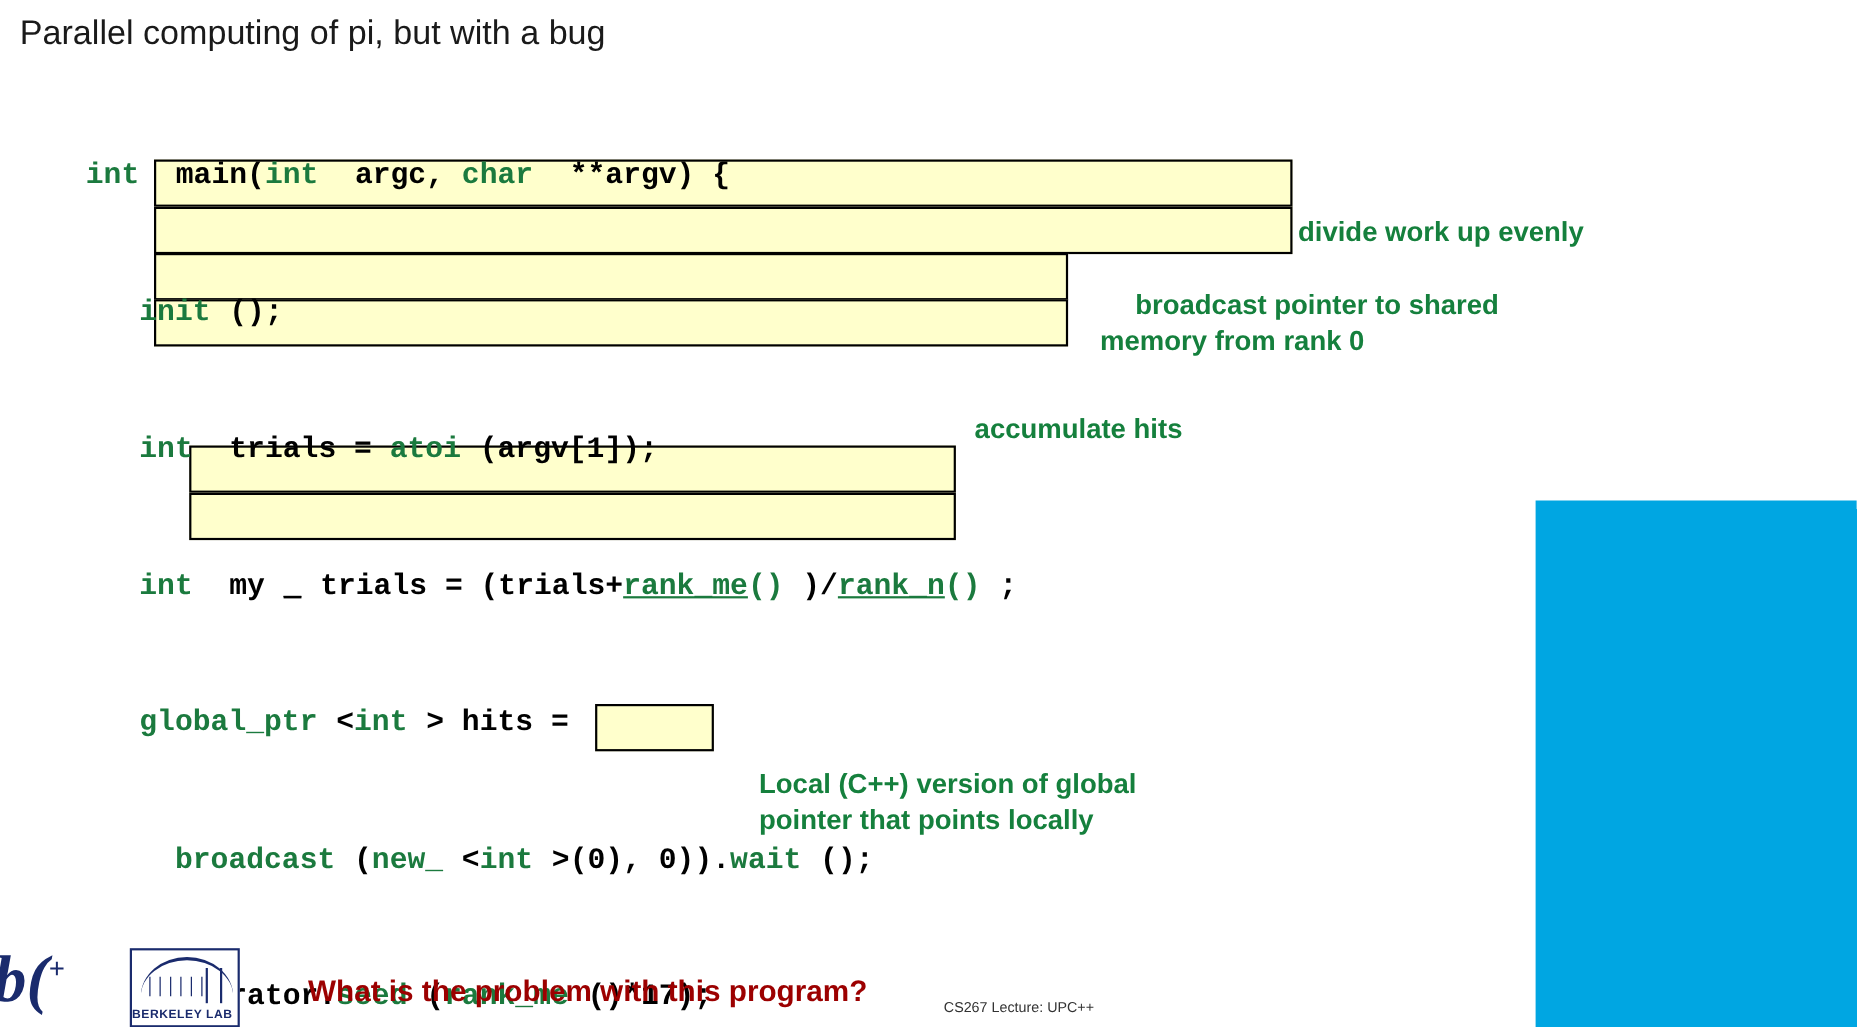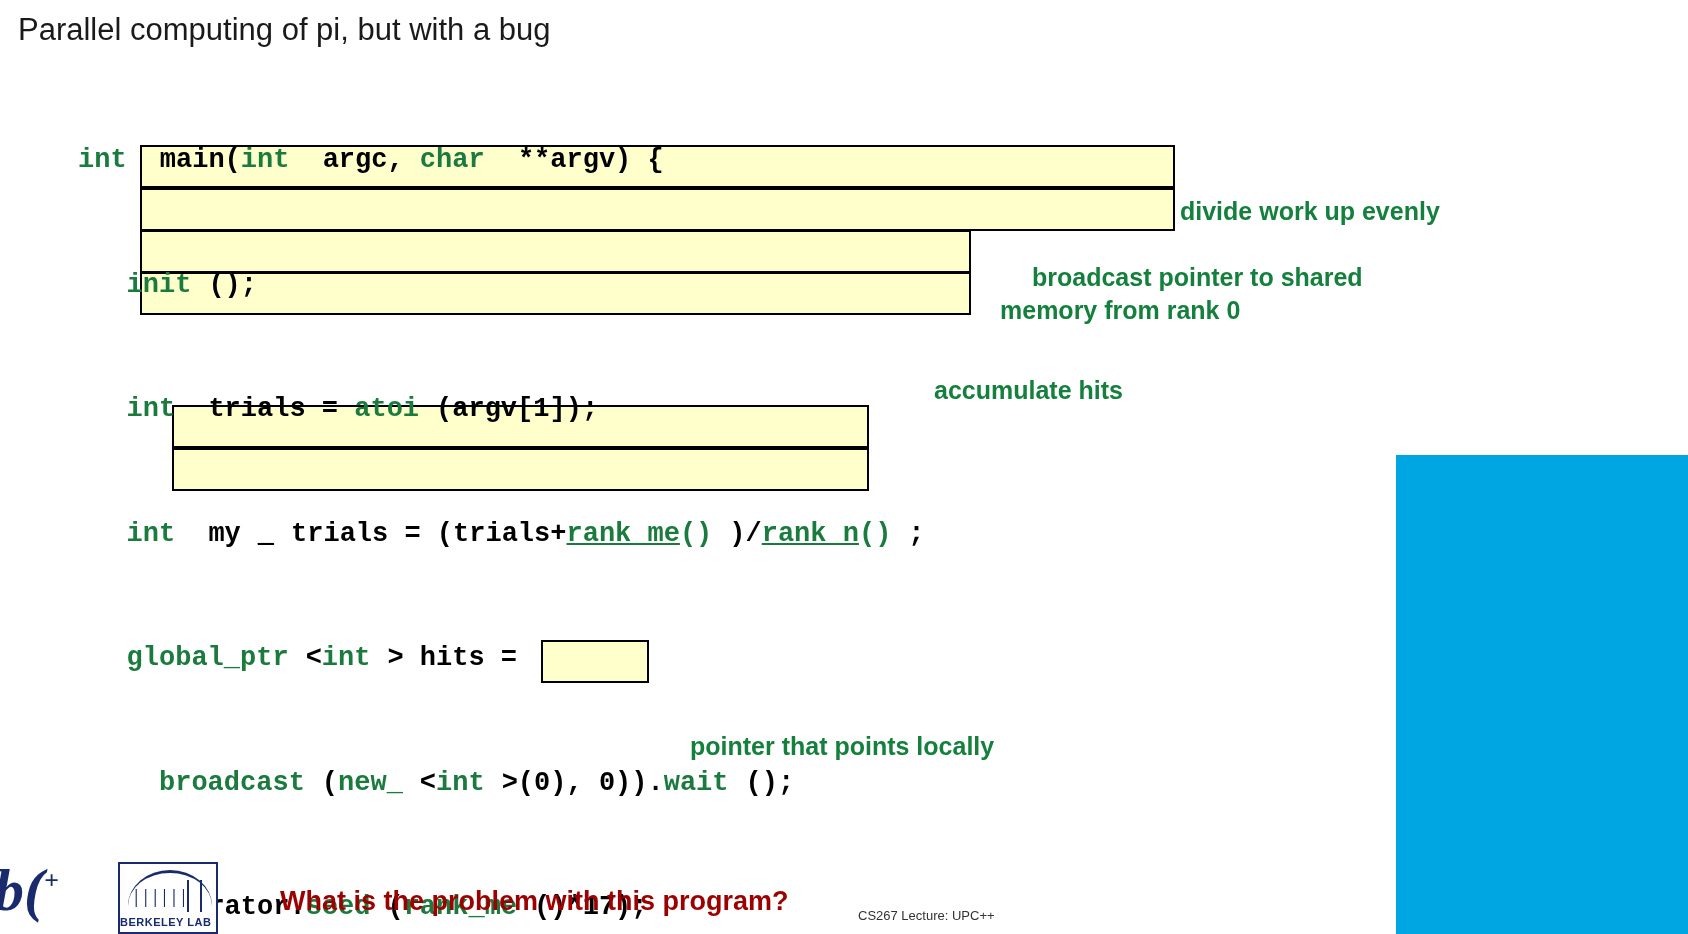--- a/index.html
+++ b/index.html
@@ -203,22 +203,23 @@
     
     
     
   </div>
 
   <div class="anno" style="left:1180px; top:196px;">divide work up evenly</div>
 
   <div class="anno" style="left:1000px; top:262px;margin-left:32px;">broadcast pointer to shared</div>
   <div class="anno" style="left:1000px; top:295px;">memory from rank 0</div>
 
-  <div class="anno" style="left:886px; top:375px;margin-left:48px;">accumulate hits</div>
-
+  <div class="anno" style="left:886px; top:375px;">accumulate hits</div>
+
+  <div class="anno" style="left:690px; top:698px;">Local (C++) version of global</div>
   <div class="anno" style="left:690px; top:731px;">pointer that points locally</div>
 
   <div class="question">What is the problem with this program?</div>
 
   <div class="footer-note">CS267 Lecture: UPC++</div>
 
   <div class="logo-bipc"><span>b(</span><span class="sup">+</span></div>
 
   <div class="logo-lab">
     <div class="arc"></div>

